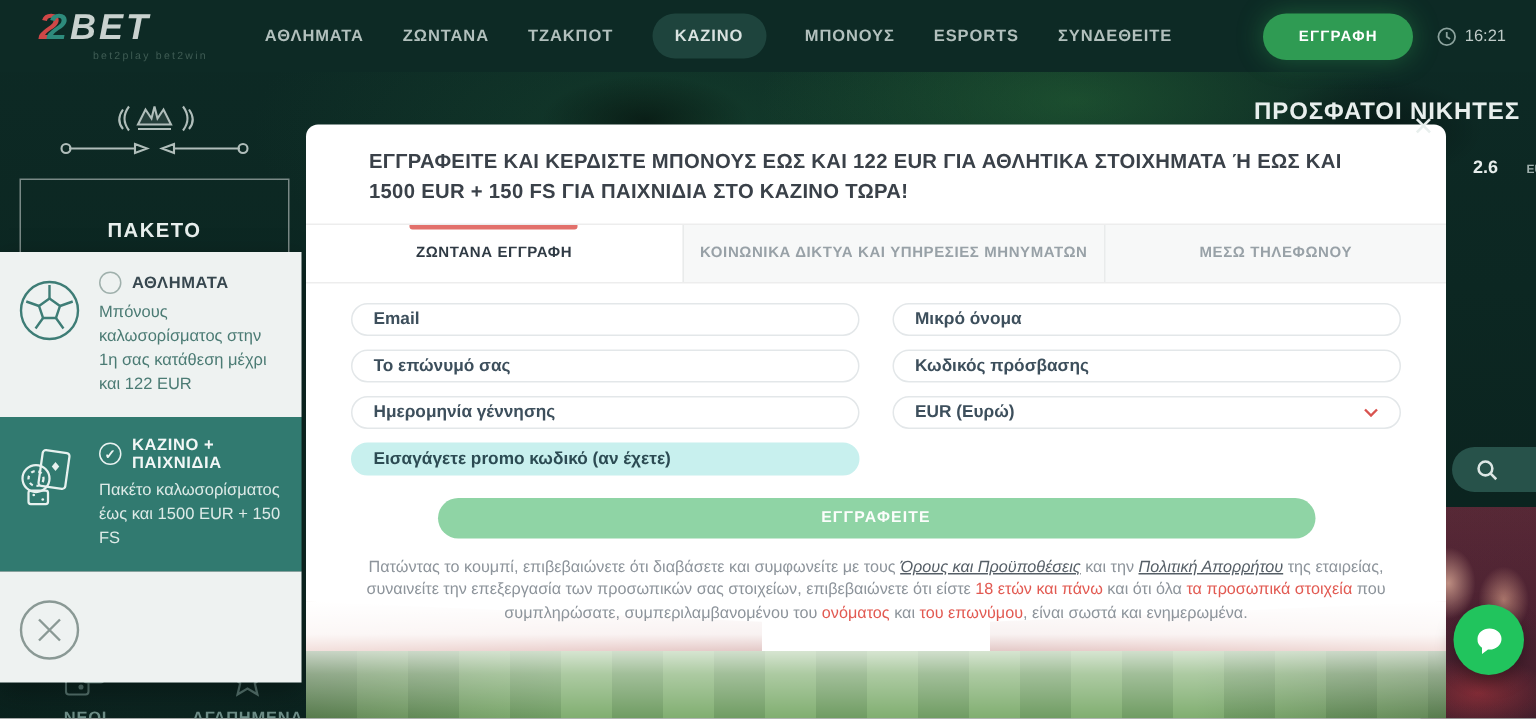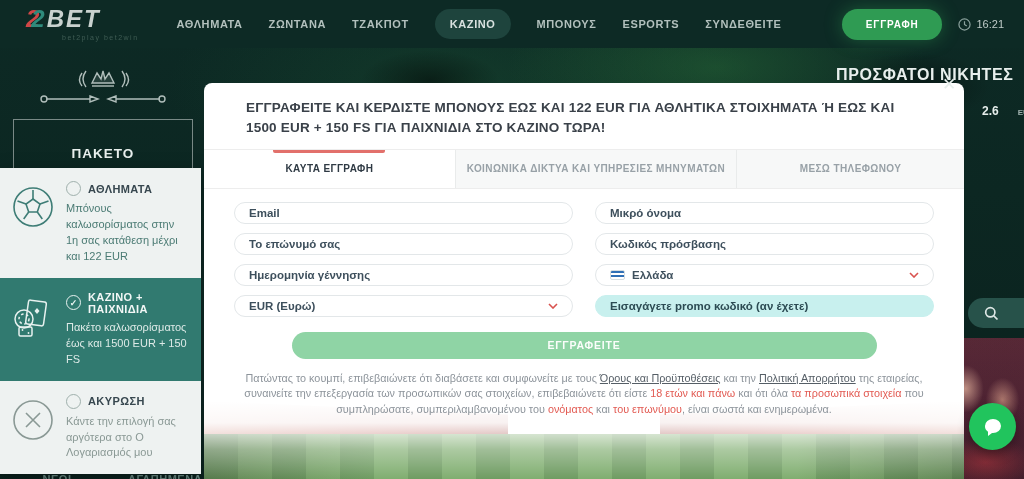--- a/index.html
+++ b/index.html
@@ -97,21 +97,21 @@
   .field.promo input::placeholder { color:#2c4b53; }
   .flag-sm { width:15px; height:10px; border-radius:2px;
     background:repeating-linear-gradient(180deg,#2f6fb5 0 2px,#ffffff 2px 4px); border:1px solid #d6dde0; }
 
   .submit-btn { display:block; margin:15px auto 0; width:585px; height:27px; border:none; border-radius:14px;
     background:#8fd4a5; color:#fbfdfb; font-size:10.5px; font-weight:bold; letter-spacing:.8px; cursor:pointer;
     font-family:"Liberation Sans", sans-serif; }
 
   .disclaimer { margin:12px 26px 0; text-align:center; font-size:10.8px; line-height:15.5px; color:#8d949b;
     position:relative; z-index:3; }
-  .seg-link { color:#555e66; text-decoration:underline; cursor:pointer; }
+  .seg-link { color:#555e66; text-decoration:underline; cursor:pointer;font-style:italic; }
   .seg-red { color:#e25a52; }
 
   
   .stadium { position:absolute; left:0; right:0; bottom:0; height:78px; z-index:1; }
   .stand-l { position:absolute; left:0; top:0; width:40%; height:62%;
     background:linear-gradient(100deg,#d99f94 0%, #bb655e 70%, #a85550 100%);
     clip-path:polygon(0 0, 100% 28%, 100% 100%, 0 100%); }
   .stand-r { position:absolute; right:0; top:0; width:40%; height:62%;
     background:linear-gradient(260deg,#d99f94 0%, #bb655e 70%, #a85550 100%);
     clip-path:polygon(0 28%, 100% 0, 100% 100%, 0 100%); }
@@ -229,27 +229,20 @@
         <div class="opt-desc">Πακέτο καλωσορίσματος έως και 1500 EUR + 150 FS</div>
       </div>
     </div>
     <div class="opt-card light">
       <div class="opt-icon">
         <svg width="44" height="44" viewBox="0 0 44 44" fill="none" stroke="#8a9995" stroke-width="1.6">
           <circle cx="22" cy="22" r="19"></circle>
           <path d="M15 15 l14 14 M29 15 l-14 14"></path>
         </svg>
       </div>
-      <div class="opt-body">
-        <div class="opt-label-row">
-          <span class="radio"></span>
-          <span class="opt-label">ΑΚΥΡΩΣΗ</span>
-        </div>
-        <div class="opt-desc muted">Κάντε την επιλογή σας αργότερα στο Ο Λογαριασμός μου</div>
-      </div>
     </div>
   </div>
 
   <div class="cat" style="left:36px; top:390px;">
     <svg width="22" height="22" viewBox="0 0 22 22" fill="none" stroke="#36b3a8" stroke-width="1.5">
         <circle cx="11" cy="11" r="9"></circle>
       </svg>
     <span class="cat-label on">ΟΛΑ</span>
   </div>
   <div class="cat" style="left:130px; top:388px;">
@@ -299,48 +292,39 @@
   <div class="modal">
     <div class="stadium">
       <div class="stand-l"></div>
         <div class="stand-r"></div>
         <div class="pitch"></div>
         <div class="stadium-fade"></div>
     </div>
     <div style="position:relative; z-index:2;">
       <div class="modal-heading">ΕΓΓΡΑΦΕΙΤΕ ΚΑΙ ΚΕΡΔΙΣΤΕ ΜΠΟΝΟΥΣ ΕΩΣ ΚΑΙ 122 EUR ΓΙΑ ΑΘΛΗΤΙΚΑ ΣΤΟΙΧΗΜΑΤΑ Ή ΕΩΣ ΚΑΙ 1500 EUR + 150 FS ΓΙΑ ΠΑΙΧΝΙΔΙΑ ΣΤΟ ΚΑΖΙΝΟ ΤΩΡΑ!</div>
       <div class="tabs">
-        <div class="tab tab1 active">ΚΑΥΤΑ ΕΓΓΡΑΦΗ</div>
+        <div class="tab tab1 active">ΖΩΝΤΑΝΑ ΕΓΓΡΑΦΗ</div>
         <div class="tab tab3">ΚΟΙΝΩΝΙΚΑ ΔΙΚΤΥΑ ΚΑΙ ΥΠΗΡΕΣΙΕΣ ΜΗΝΥΜΑΤΩΝ</div>
         <div class="tab tab2">ΜΕΣΩ ΤΗΛΕΦΩΝΟΥ</div>
       </div>
       <div class="form-grid">
         <div class="field">
           <input placeholder="Email" style="">
         </div>
         <div class="field">
           <input placeholder="Μικρό όνομα" style="">
         </div>
         <div class="field">
           <input placeholder="Το επώνυμό σας" style="">
         </div>
         <div class="field">
           <input placeholder="Κωδικός πρόσβασης" style="">
         </div>
         <div class="field">
           <input placeholder="Ημερομηνία γέννησης" style="">
-        </div>
-        <div class="field select">
-          <span class="sel-left">
-            <span class="flag-sm"></span>
-            <span>Ελλάδα</span>
-          </span>
-          <svg class="chev-red" viewBox="0 0 10 6">
-              <path d="M1 1 l4 4 4 -4" fill="none" stroke="#d9534f" stroke-width="1.6"></path>
-            </svg>
         </div>
         <div class="field select">
           <span class="sel-left">
               <span>EUR (Ευρώ)</span>
             </span>
           <svg class="chev-red" viewBox="0 0 10 6">
               <path d="M1 1 l4 4 4 -4" fill="none" stroke="#d9534f" stroke-width="1.6"></path>
             </svg>
         </div>
         <div class="field promo">

